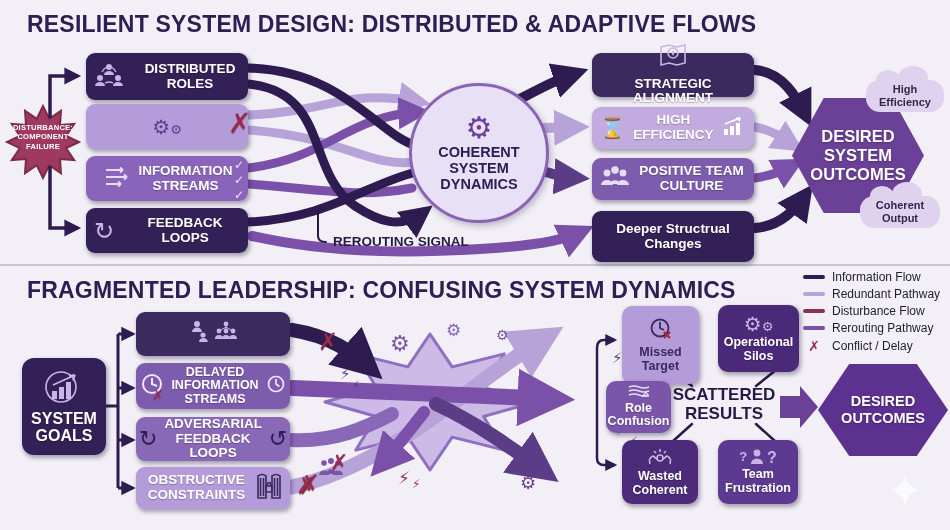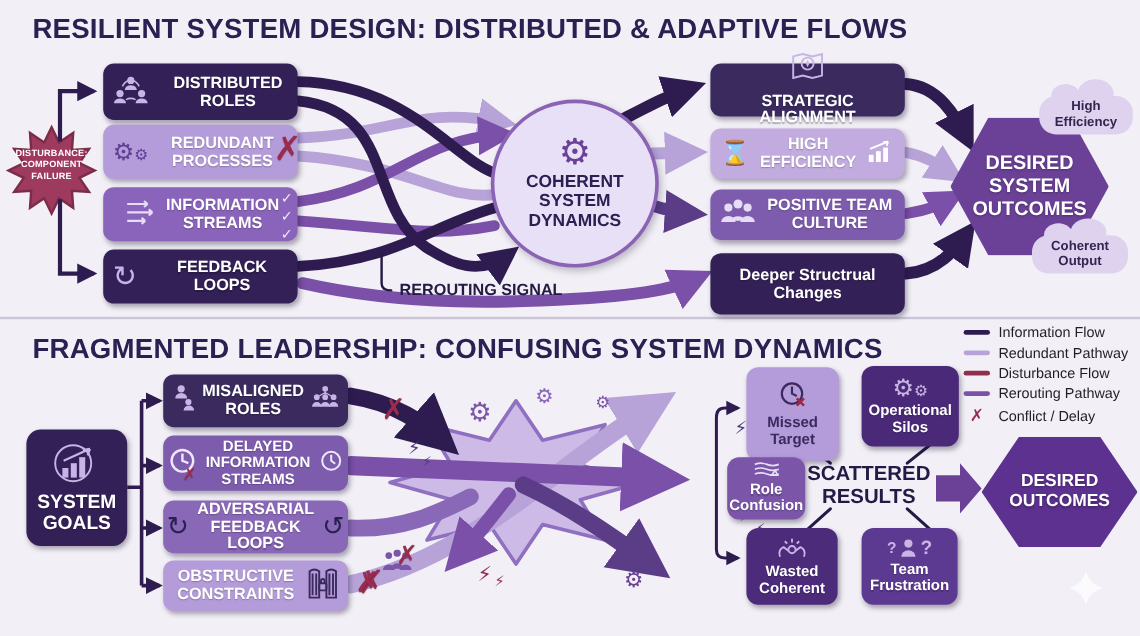--- a/index.html
+++ b/index.html
@@ -177,21 +177,20 @@
             <path d="M22,9 Q20,5 17,4"></path>
             <path d="M11,20 Q15,18 19,20"></path>
           </g>
         </svg>
     </span>
     <span class="lbl">DISTRIBUTED ROLES</span>
   </div>
 
   <div class="bx t-light fs13" style="left:86px;top:104px;width:162px;height:45px;">
     <span class="glyph" style="font-size:20px;color:#5f3f92;"><span>⚙</span><span style="font-size:13px;">⚙</span></span>
-    <span class="lbl">REDUNDANT PROCESSES</span>
   </div>
   <div class="xmark pre" style="left:228px;top:110px;font-size:28px;">✗</div>
 
   <div class="bx t-med fs13" style="left:86px;top:156px;width:162px;height:45px;padding-right:20px;">
     <span>
       <svg width="26" height="22" viewBox="0 0 26 22" stroke="#e6dcf5" stroke-width="1.8" fill="none">
           <path d="M1,4 H18 M18,4 l-3,-2.5 M18,4 l-3,2.5"></path>
           <path d="M1,11 H22 M22,11 l-3,-2.5 M22,11 l-3,2.5"></path>
           <path d="M1,18 H16 M16,18 l-3,-2.5 M16,18 l-3,2.5"></path>
         </svg>
@@ -317,21 +316,20 @@
     <span>
       <svg width="18" height="24" viewBox="0 0 18 24">
           <g fill="#c9b4e6">
             <circle cx="7" cy="4" r="3"></circle>
             <path d="M2,12 a5,4.5 0 0 1 10,0 z"></path>
             <circle cx="13" cy="15" r="2.6"></circle>
             <path d="M9,22 a4.4,4 0 0 1 8.8,0 z"></path>
           </g>
         </svg>
     </span>
-    <span class="lbl">MISALIGNED ROLES</span>
     <span>
       <svg width="22" height="22" viewBox="0 0 22 22">
           <g fill="#c9b4e6">
             <circle cx="11" cy="3" r="2.4"></circle>
             <circle cx="4" cy="10" r="2.4"></circle>
             <circle cx="11" cy="10" r="2.4"></circle>
             <circle cx="18" cy="10" r="2.4"></circle>
             <path d="M0,18 a4,4 0 0 1 8,0 z"></path>
             <path d="M7,18 a4,4 0 0 1 8,0 z"></path>
             <path d="M14,18 a4,4 0 0 1 8,0 z"></path>

